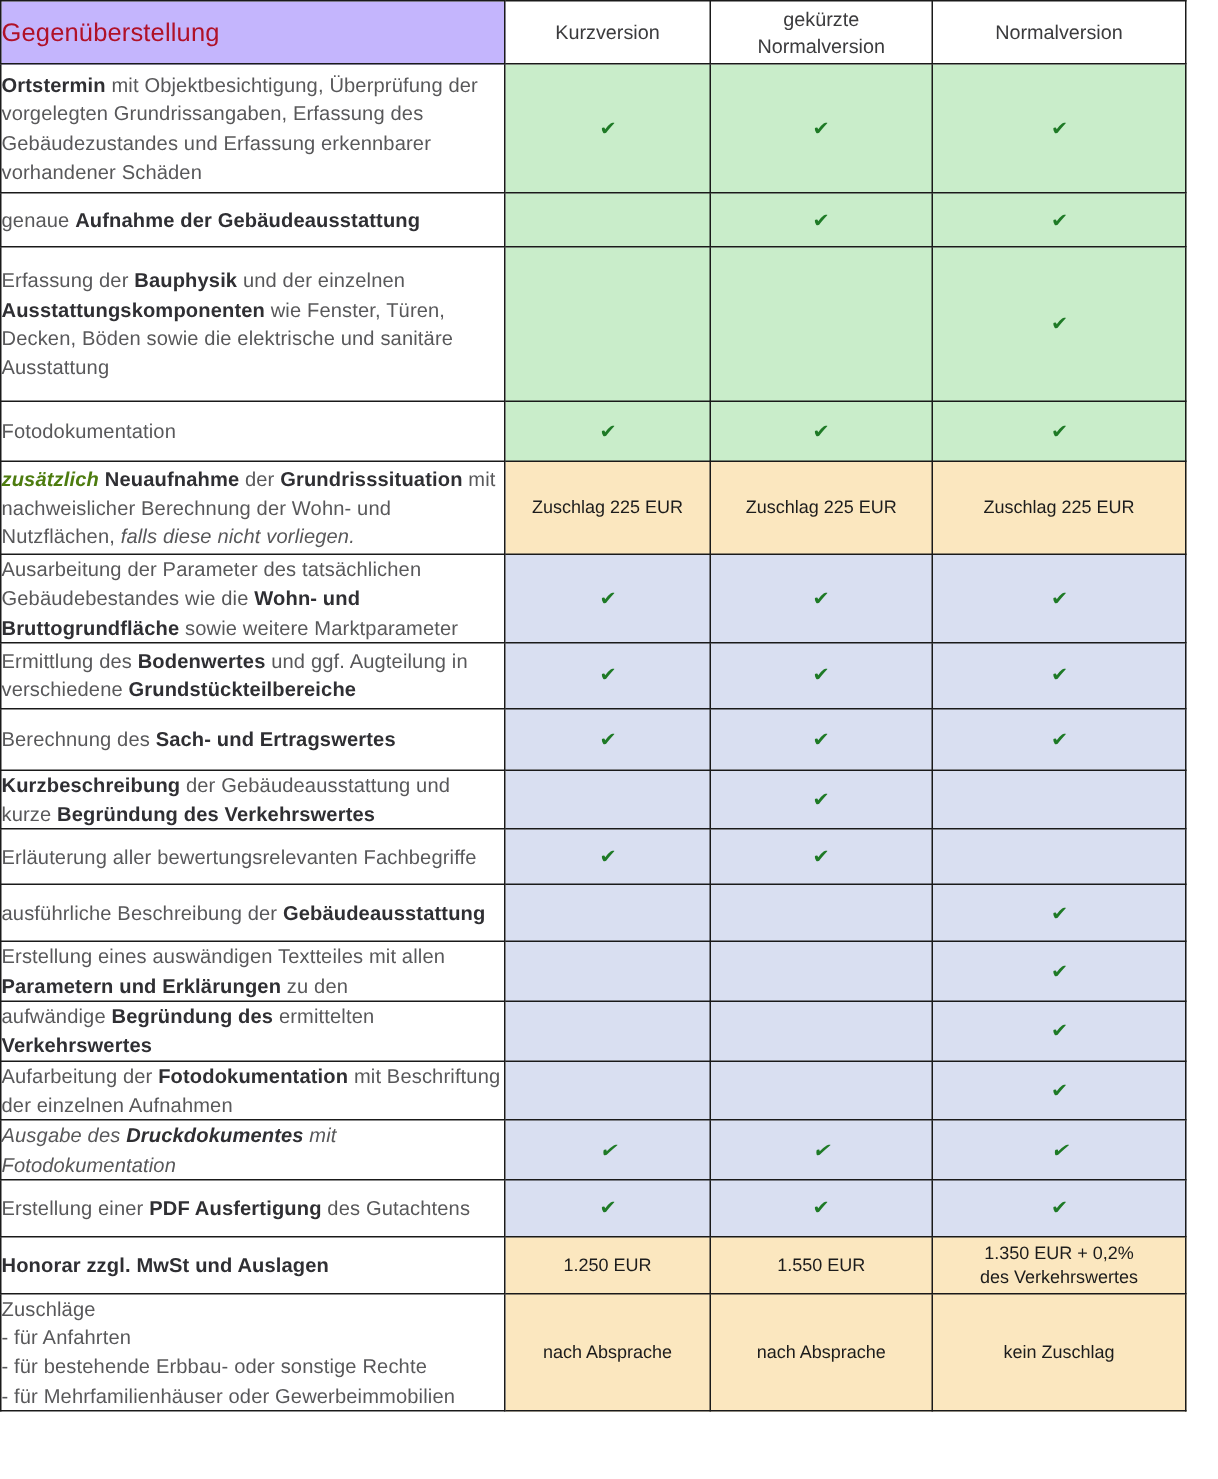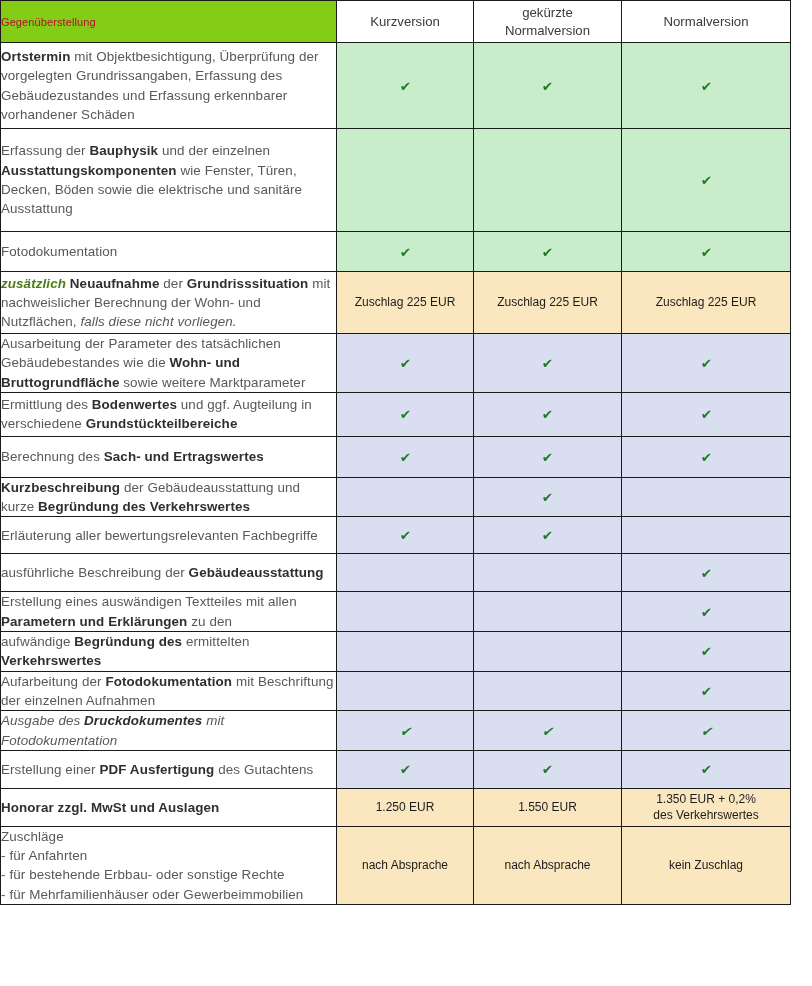--- a/index.html
+++ b/index.html
@@ -45,24 +45,24 @@
     text-align: left;
     vertical-align: middle;
     letter-spacing: 0.1px;
   }
   .feat b { color: #2f2f33; font-weight: bold; }
   .feat i { font-style: italic; }
   .feat .bi { font-weight: bold; font-style: italic; color: #4d7c0f; }
 
   
   .hdr-title {
-    background: #84cc16;
+    background: #c4b5fd;
     color: #b01128;
     font-weight: bold;
-    font-size: 11px;
+    font-size: 17px;
     padding: 10px 6px 10px 8px;
     text-align: left;
     letter-spacing: .1px;
   }
   .hdr-col {
     background: #ffffff;
     color: #3b3b3d;
     font-size: 13.2px;
     text-align: center;
     font-weight: normal;
@@ -134,20 +134,26 @@
         <th class="hdr-col">Normalversion</th>
       </tr>
     </thead>
     <tbody id="tbody">
         <tr class="r-tall4">
           <td class="feat"><b>Ortstermin</b> mit Objektbesichtigung, Überprüfung der vorgelegten Grundrissangaben, Erfassung des Gebäudezustandes und Erfassung erkennbarer vorhandener Schäden</td>
           <td class="val green"><span class="check">✔</span></td>
           <td class="val green"><span class="check">✔</span></td>
           <td class="val green"><span class="check">✔</span></td>
         </tr>
+        <tr class="r-1">
+          <td class="feat">genaue <b>Aufnahme der Gebäudeausstattung</b></td>
+          <td class="val green"></td>
+          <td class="val green"><span class="check">✔</span></td>
+          <td class="val green"><span class="check">✔</span></td>
+        </tr>
         <tr class="r-tall5">
           <td class="feat">Erfassung der <b>Bauphysik</b> und der einzelnen <b>Ausstattungskomponenten</b> wie Fenster, Türen, Decken, Böden sowie die elektrische und sanitäre Ausstattung</td>
           <td class="val green"></td>
           <td class="val green"></td>
           <td class="val green"><span class="check">✔</span></td>
         </tr>
         <tr class="r-2">
           <td class="feat">Fotodokumentation</td>
           <td class="val green"><span class="check">✔</span></td>
           <td class="val green"><span class="check">✔</span></td>

